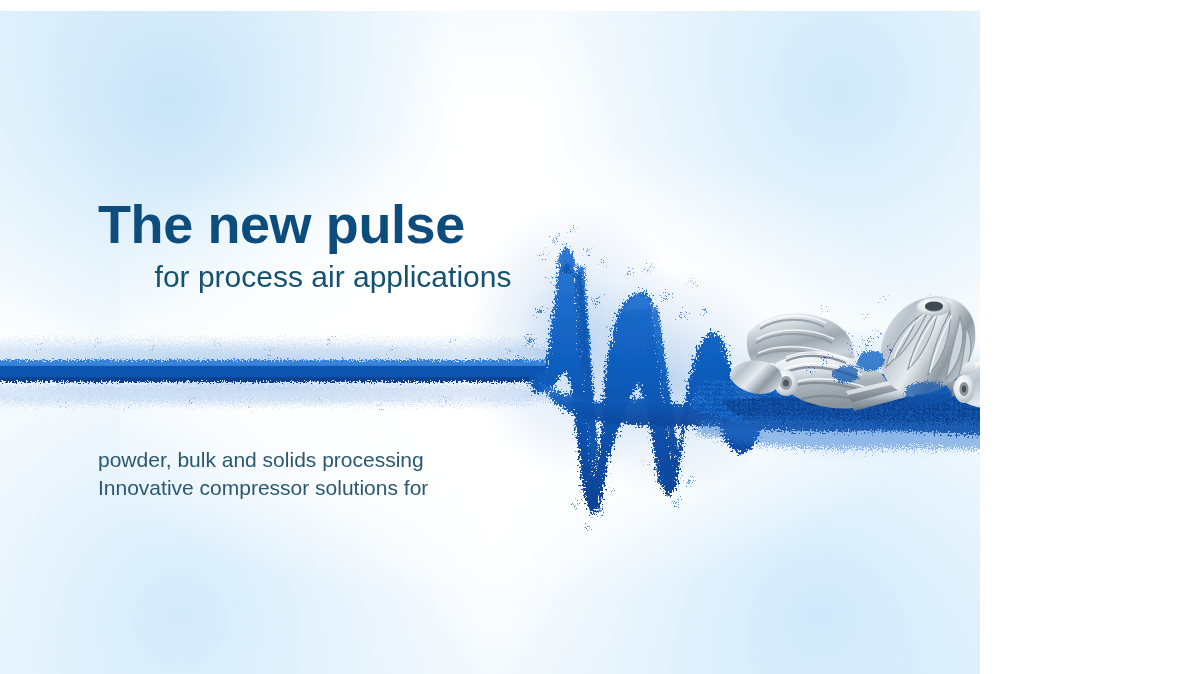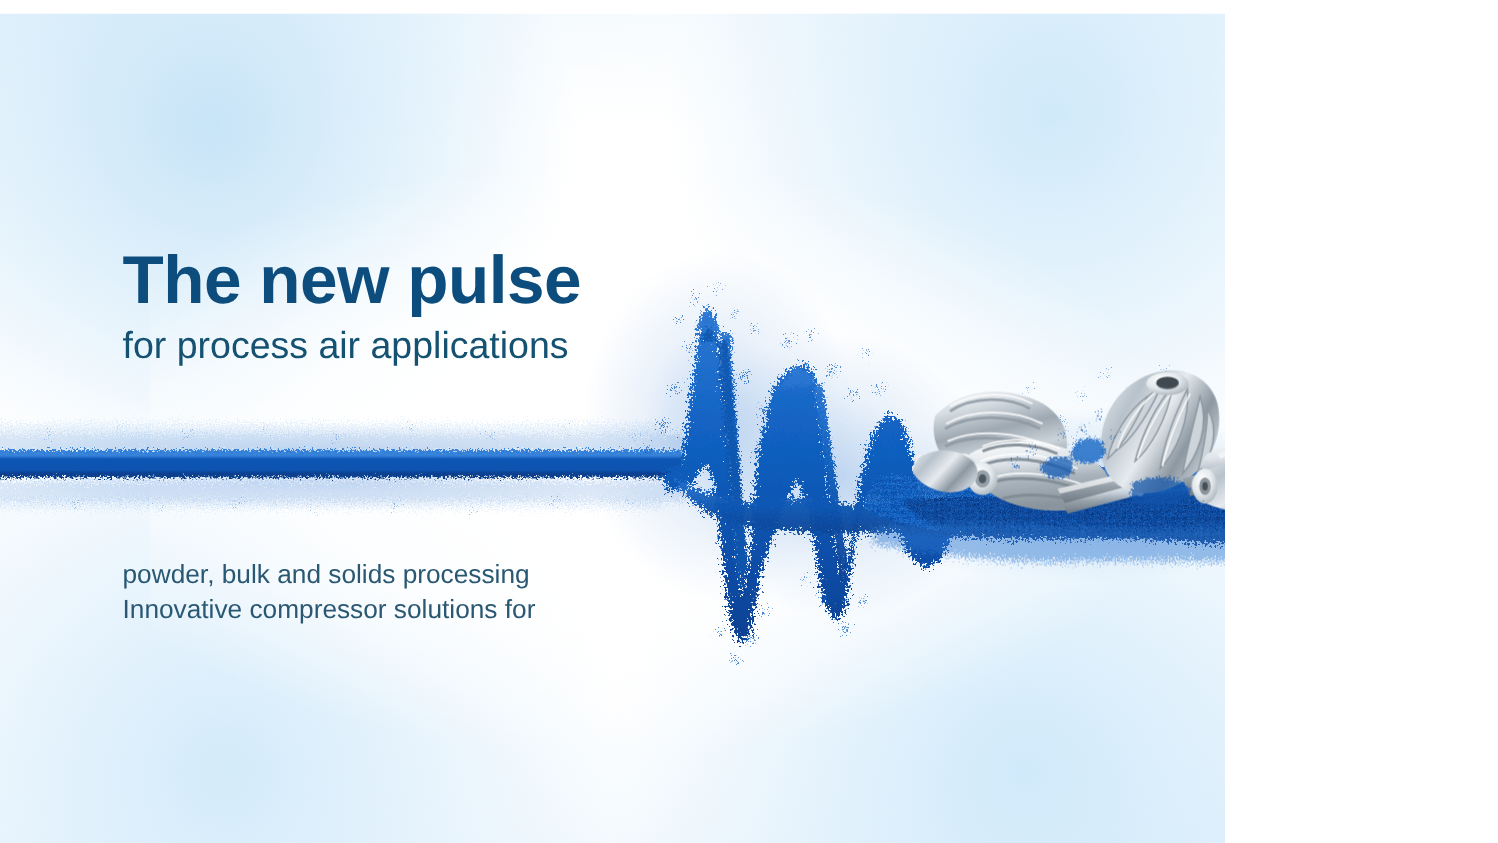--- a/index.html
+++ b/index.html
@@ -83,20 +83,21 @@
     white-space: nowrap;
   }
   .subhead {
     margin: 8px 0 0 0;
     font-family: "Liberation Sans", sans-serif;
     font-size: 30px;
     font-weight: 400;
     line-height: 1.1;
     color: #155272;
     white-space: nowrap;
+    text-align: center;
   }
   .tagline {
     position: absolute;
     left: 98px;
     top: 435px;
     width: 420px;
     margin: 0;
     font-family: "Liberation Sans", sans-serif;
     font-size: 21px;
     font-weight: 400;

